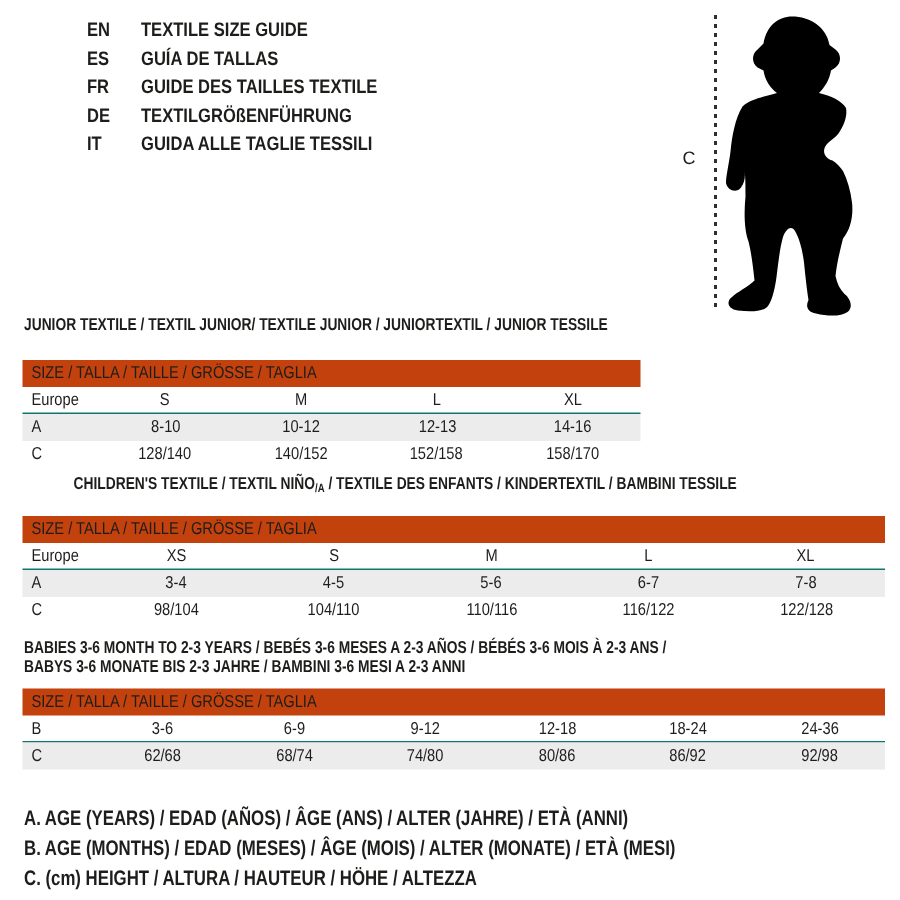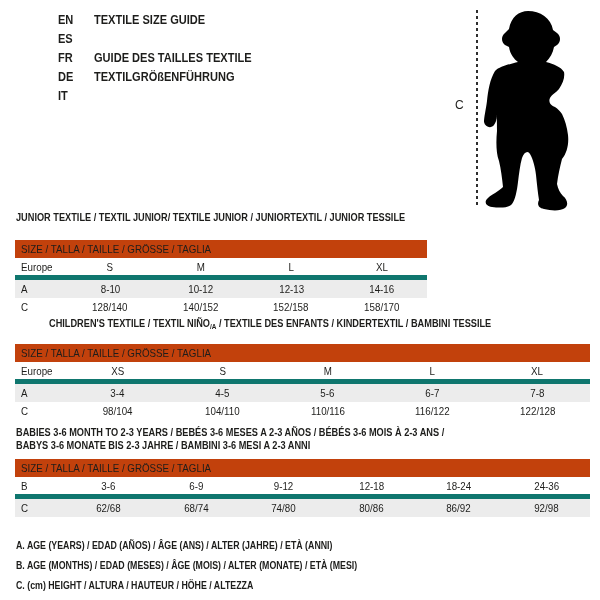--- a/index.html
+++ b/index.html
@@ -33,50 +33,52 @@
   .sec-title{position:absolute;left:16px;font-weight:bold;font-size:11.5px;line-height:13px;}
   .sec-title .sub{font-size:8px;position:relative;top:2px;}
   .sizetable{position:absolute;left:15px;}
   .t-narrow{width:412px;}
   .t-wide{width:575px;}
   .thead{
     height:18px;line-height:18px;background:#c2410c;
     font-size:11.5px;padding-left:6px;box-sizing:border-box;
   }
   .trow{display:flex;height:18px;align-items:center;font-size:11.5px;}
-  .trow:first-child{border-bottom:5px solid #0f766e;height:17px;}
+  .trow:first-child{border-bottom:1px solid #0f766e;height:17px;}
   .trow:nth-child(2){background:#ececec;}
   .tlabel{width:50px;flex:none;padding-left:6px;box-sizing:border-box;text-align:left;}
   .tcell{flex:1;text-align:center;}
 
   
   .footnotes{position:absolute;left:16px;top:535px;}
-  .footnote{height:20px;line-height:20px;font-weight:bold;font-size:11px;}
+  .footnote{height:20px;line-height:20px;font-weight:bold;font-size:14px;}
 </style>
 </head>
 <body>
 
 <div class="lang-block">
   <div class="lang-row">
     <span class="lang-code"><span class="cond-l">EN</span></span>
     <span class="lang-title"><span class="cond-l">TEXTILE SIZE GUIDE</span></span>
   </div>
   <div class="lang-row">
     <span class="lang-code"><span class="cond-l">ES</span></span>
+    <span class="lang-title"><span class="cond-l">GUÍA DE TALLAS</span></span>
   </div>
   <div class="lang-row">
     <span class="lang-code"><span class="cond-l">FR</span></span>
     <span class="lang-title"><span class="cond-l">GUIDE DES TAILLES TEXTILE</span></span>
   </div>
   <div class="lang-row">
     <span class="lang-code"><span class="cond-l">DE</span></span>
     <span class="lang-title"><span class="cond-l">TEXTILGRÖßENFÜHRUNG</span></span>
   </div>
   <div class="lang-row">
     <span class="lang-code"><span class="cond-l">IT</span></span>
+    <span class="lang-title"><span class="cond-l">GUIDA ALLE TAGLIE TESSILI</span></span>
   </div>
 </div>
 
 <div class="figure">
   <span class="measure-label">C</span>
   <div class="dash-line"></div>
   <svg class="silhouette" width="114" height="209" viewBox="0 0 114 209">
     <path fill="#000000" d="
       M45,8
       C36,8 28,14 26,26

